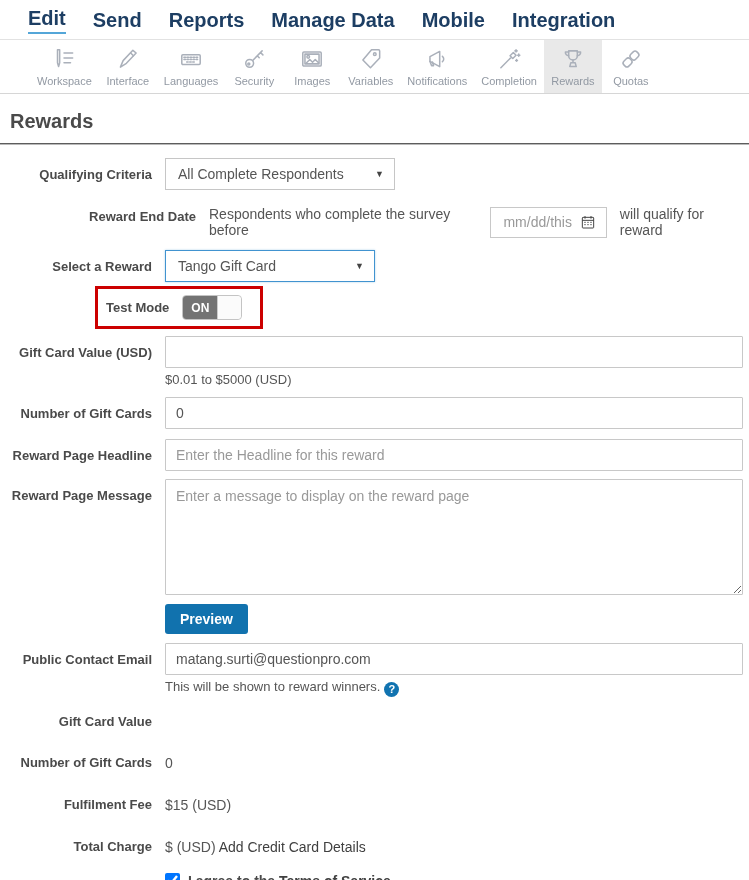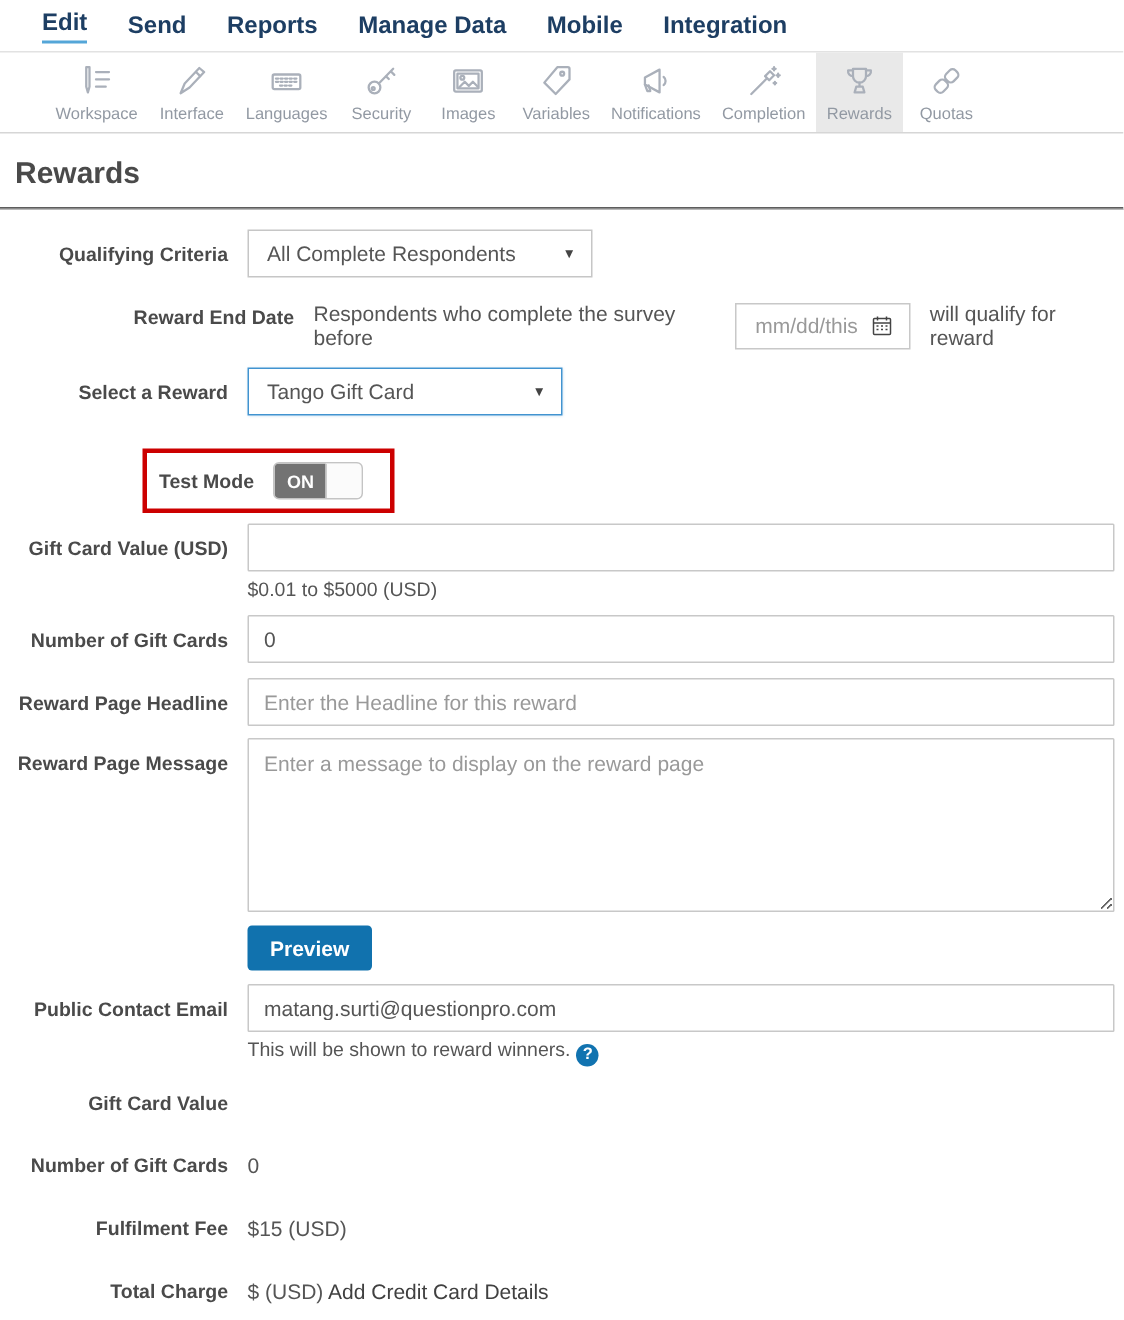--- a/index.html
+++ b/index.html
@@ -9,21 +9,21 @@
     background: #ffffff; color: #4a4a4a;
     overflow: hidden;
   }
   
   .topnav {
     display: flex; gap: 27px; align-items: flex-end;
     padding: 7px 0 5px 28px;
     border-bottom: 1px solid #e2e2e2;
   }
   .topnav-item {
-    font-size: 16px; font-weight: 700; color: #1d3e63;
+    font-size: 20px; font-weight: 700; color: #1d3e63;
     text-decoration: none; cursor: pointer; padding-bottom: 2px;
   }
   .topnav-item.active { border-bottom: 2px solid #54a6d8; }
   
   .toolbar {
     display: flex; align-items: stretch;
     padding-left: 30px;
     border-bottom: 1px solid #d6d6d6;
   }
   .tb-item {
@@ -249,21 +249,21 @@
         <span class="date-ph">mm/dd/this</span>
         <svg width="16" height="16" viewBox="0 0 24 24">
             <rect x="3.5" y="5" width="17" height="16" rx="1"></rect>
             <path d="M3.5 9.5h17M7.5 3v4M16.5 3v4M6.5 12.5h2M11 12.5h2M15.5 12.5h2M6.5 16h2M11 16h2M15.5 16h2"></path>
           </svg>
       </span>
       <span>will qualify for reward</span>
     </div>
   </div>
 
-  <div class="row" style="margin-bottom:22px;">
+  <div class="row" style="margin-bottom:4px;">
     <div class="flabel">Select a Reward</div>
     <div class="control">
       <div class="select-box w210 focused">
         <span>Tango Gift Card</span>
         <span class="caret">▼</span>
       </div>
     </div>
   </div>
 
   <div class="row" style="margin-bottom:7px;">

